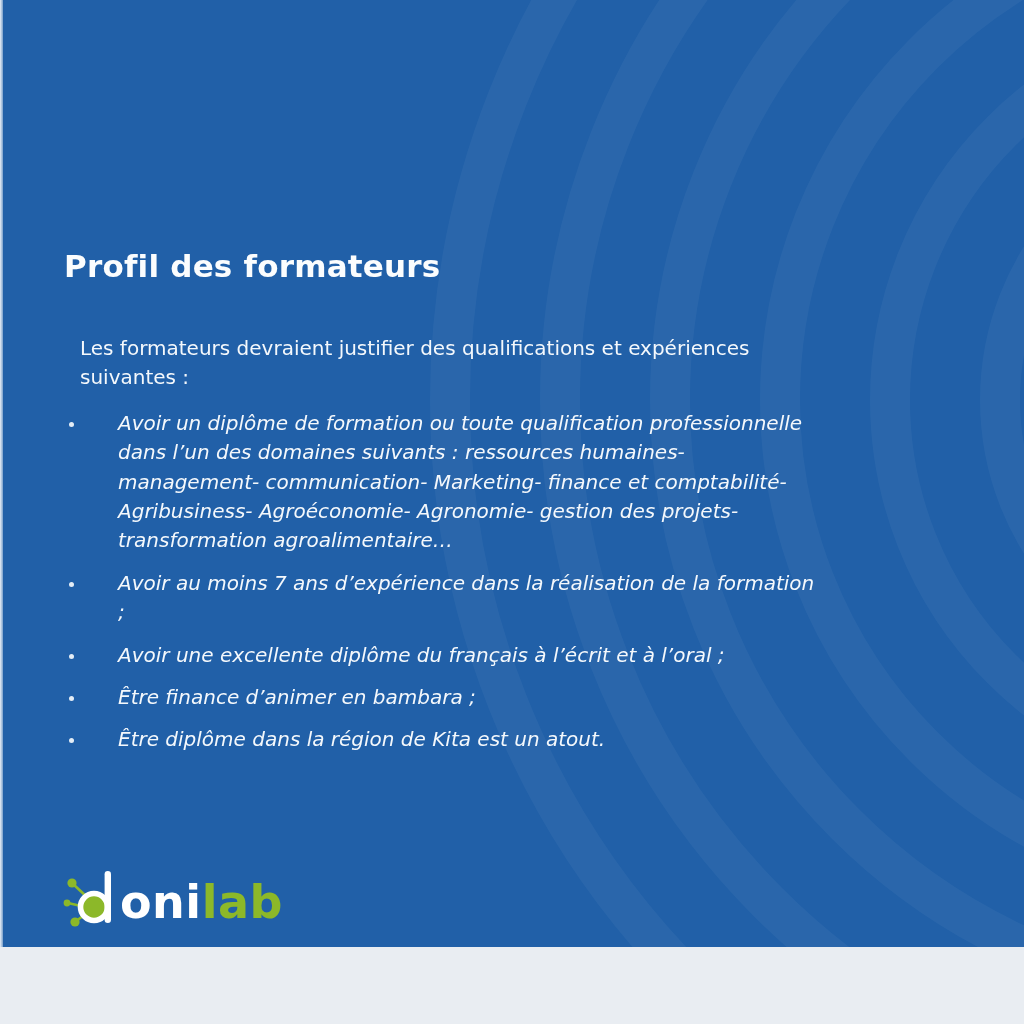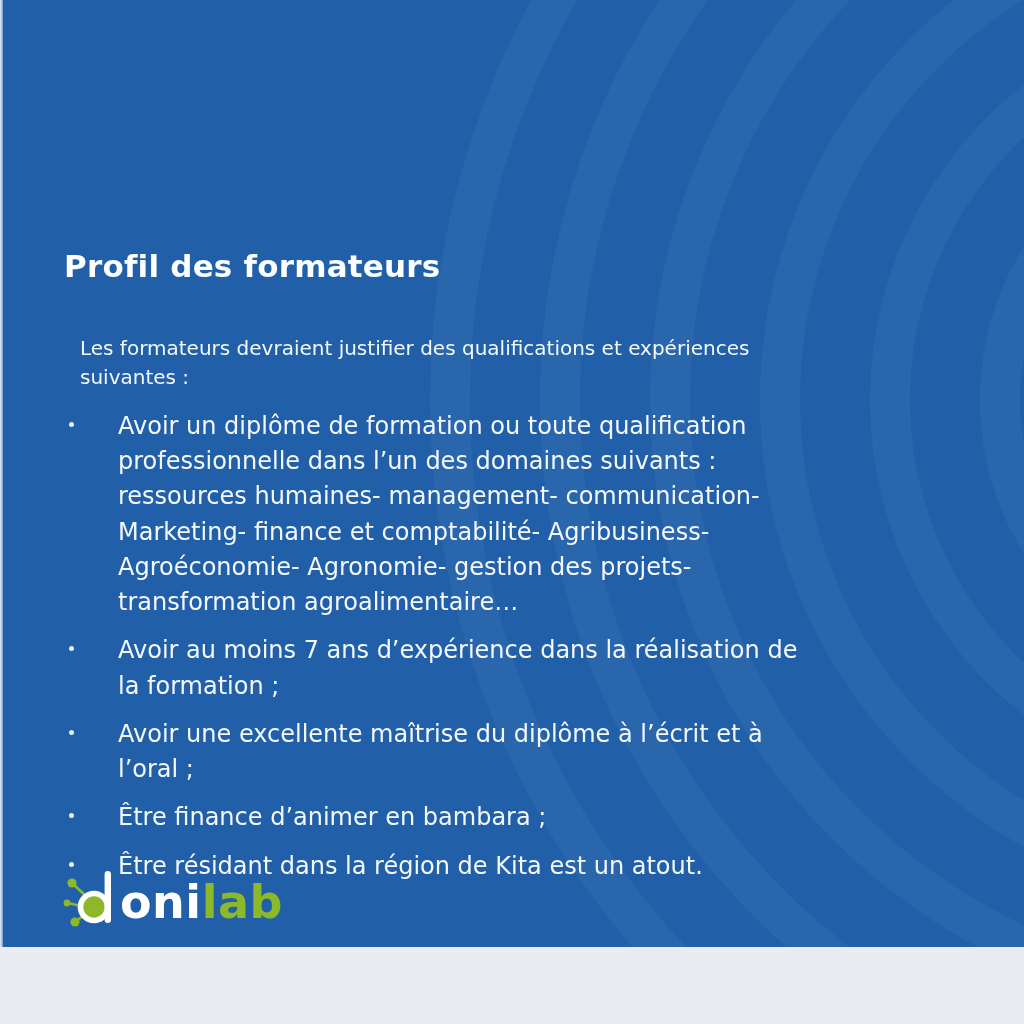--- a/index.html
+++ b/index.html
@@ -66,23 +66,24 @@
     margin: 0 0 13px 0;
   }
   .bullet-dot {
     width: 5px; height: 5px;
     border-radius: 50%;
     background: #E4EDF6;
     margin-top: 13px;
     margin-left: 5px;
   }
   .bullet-text {
-    font-size: 24px;
+    font-size: 20px;
     line-height: 1.47;
     max-width: 706px;
+    font-style: italic;
   }
 
   
   .logo {
     position: absolute;
     left: 60px;
     top: 866px;
     z-index: 2;
     display: flex;
     align-items: flex-end;
@@ -124,29 +125,29 @@
       <li class="bullet">
         <span class="bullet-dot"></span>
         <span class="bullet-text">Avoir un diplôme de formation ou toute qualification professionnelle dans l’un des domaines suivants : ressources humaines- management- communication- Marketing- finance et comptabilité- Agribusiness- Agroéconomie- Agronomie- gestion des projets- transformation agroalimentaire…</span>
       </li>
       <li class="bullet">
         <span class="bullet-dot"></span>
         <span class="bullet-text">Avoir au moins 7 ans d’expérience dans la réalisation de la formation ;</span>
       </li>
       <li class="bullet">
         <span class="bullet-dot"></span>
-        <span class="bullet-text">Avoir une excellente maîtrise du diplôme à l’écrit et à l’oral ;</span>
+        <span class="bullet-text">Avoir une excellente diplôme du français à l’écrit et à l’oral ;</span>
       </li>
       <li class="bullet">
         <span class="bullet-dot"></span>
         <span class="bullet-text">Être finance d’animer en bambara ;</span>
       </li>
       <li class="bullet">
         <span class="bullet-dot"></span>
-        <span class="bullet-text">Être résidant dans la région de Kita est un atout.</span>
+        <span class="bullet-text">Être diplôme dans la région de Kita est un atout.</span>
       </li>
     </ul>
   </main>
 
   <div class="logo">
     <svg class="logo-d" viewBox="0 0 64 64" aria-hidden="true">
 
       <line x1="13" y1="18" x2="27" y2="31" stroke="#8CB829" stroke-width="2.6"></line>
       <line x1="8" y1="37" x2="21" y2="40" stroke="#8CB829" stroke-width="2.6"></line>
       <line x1="16" y1="55" x2="26" y2="48" stroke="#8CB829" stroke-width="2.6"></line>

